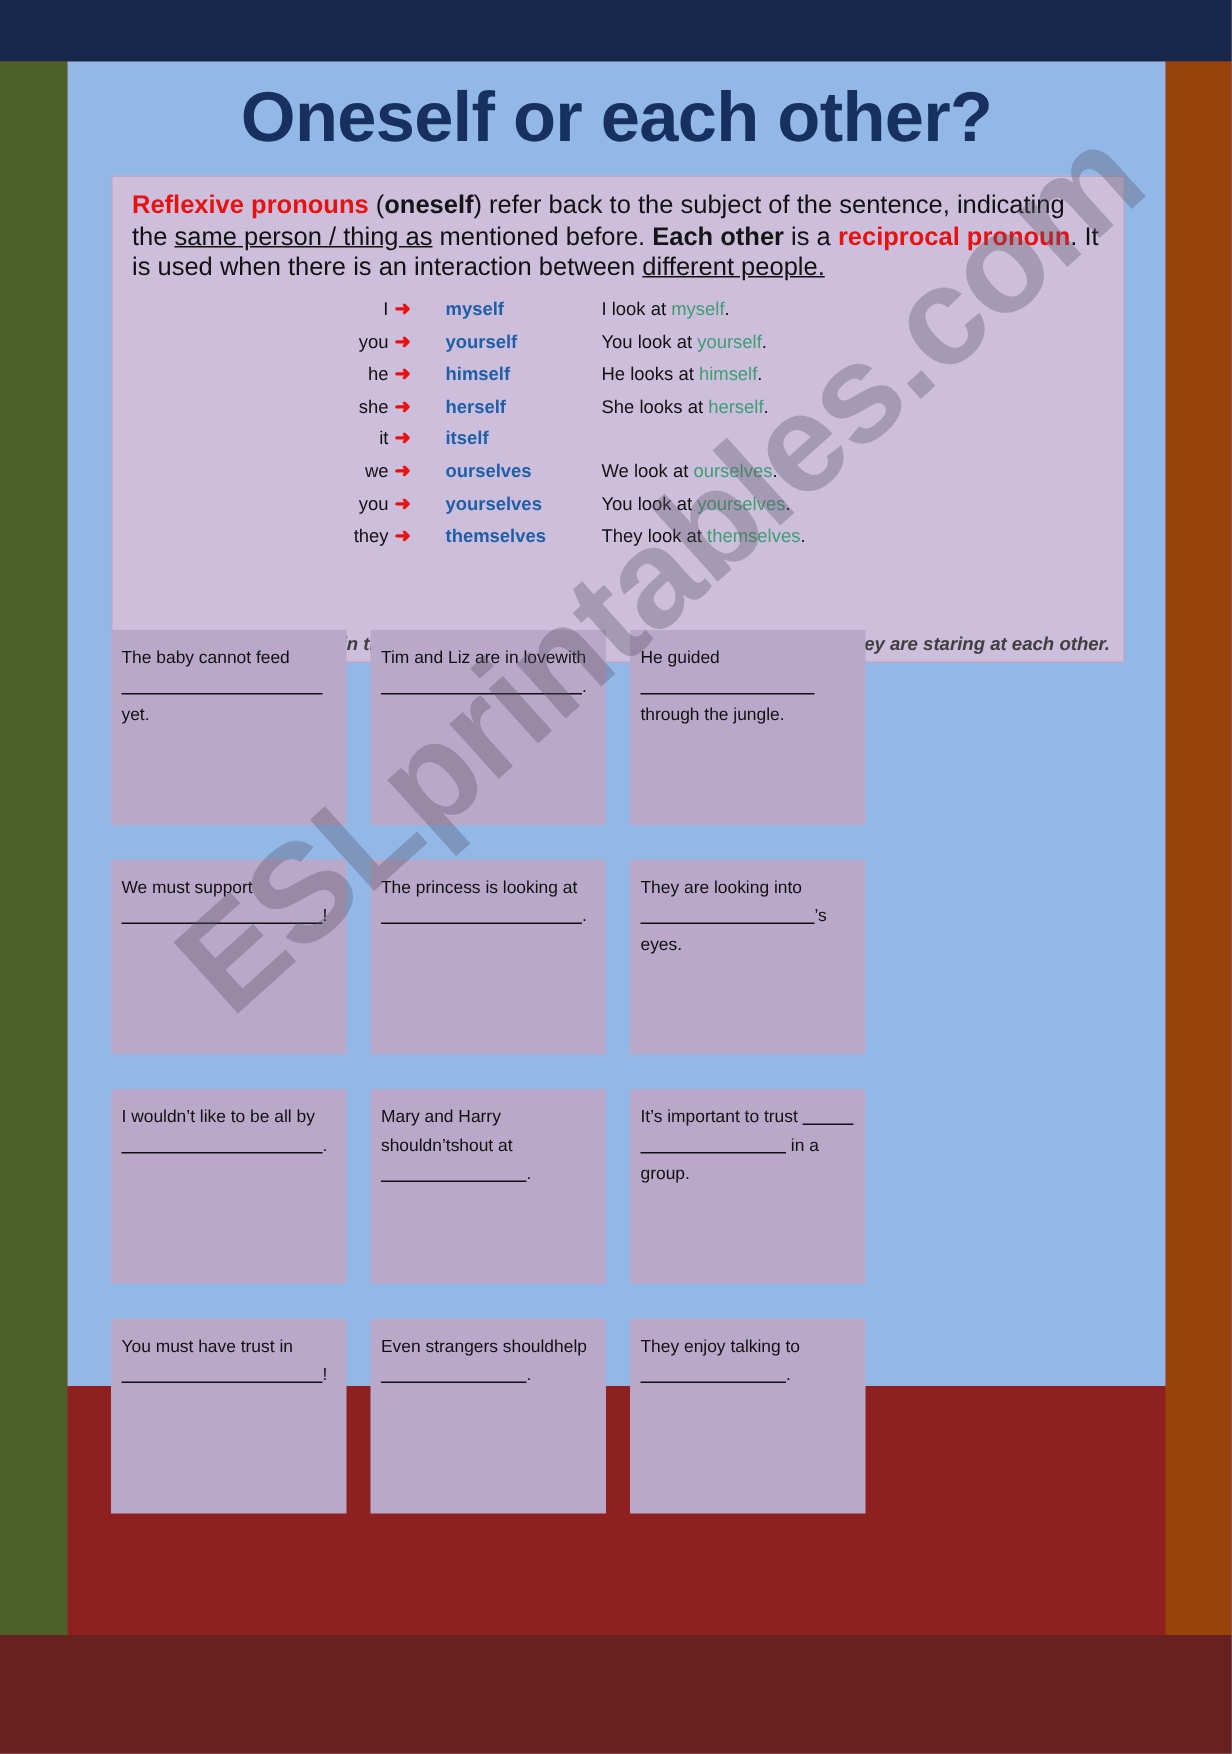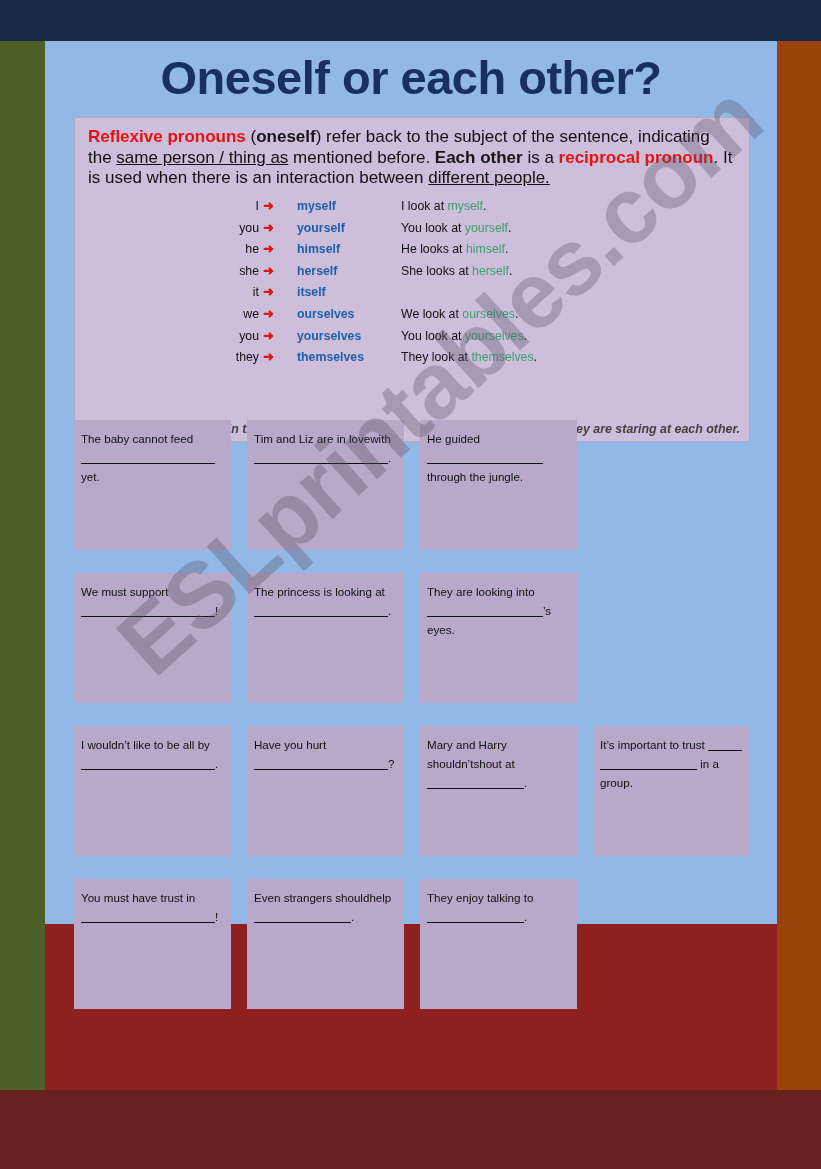--- a/index.html
+++ b/index.html
@@ -267,21 +267,20 @@
         <div class="cell"><span>Tim and Liz are in love</span><span>with </span><span class="blank b-xxl"></span><span>.</span></div>
         <div class="cell"><span>He guided </span><span class="blank b-xl"></span><span>through the jungle.</span></div>
       </div>
       <div class="grid-row">
         <div class="cell"><span>We must support</span><span class="blank b-xxl"></span><span>!</span></div>
         <div class="cell"><span>The princess is looking at</span><span class="blank b-xxl"></span><span>.</span></div>
         <div class="cell"><span>They are looking into</span><span class="blank b-xl"></span><span>’s eyes.</span></div>
       </div>
       <div class="grid-row">
         <div class="cell"><span>I wouldn’t like to be all by</span><span class="blank b-xxl"></span><span>.</span></div>
-        <div class="cell"><span>Have you hurt</span><span class="blank b-xxl"></span><span>?</span></div>
         <div class="cell"><span>Mary and Harry shouldn’t</span><span>shout at </span><span class="blank b-lg"></span><span>.</span></div>
         <div class="cell"><span>It’s important to trust </span><span class="blank b-xs"></span><span class="blank b-lg"></span><span> in a group.</span></div>
       </div>
       <div class="grid-row">
         <div class="cell"><span>You must have trust in</span><span class="blank b-xxl"></span><span>!</span></div>
         <div class="cell"><span>Even strangers should</span><span>help </span><span class="blank b-lg"></span><span>.</span></div>
         <div class="cell"><span>They enjoy talking to</span><span class="blank b-lg"></span><span>.</span></div>
       </div>
     </div>
 

